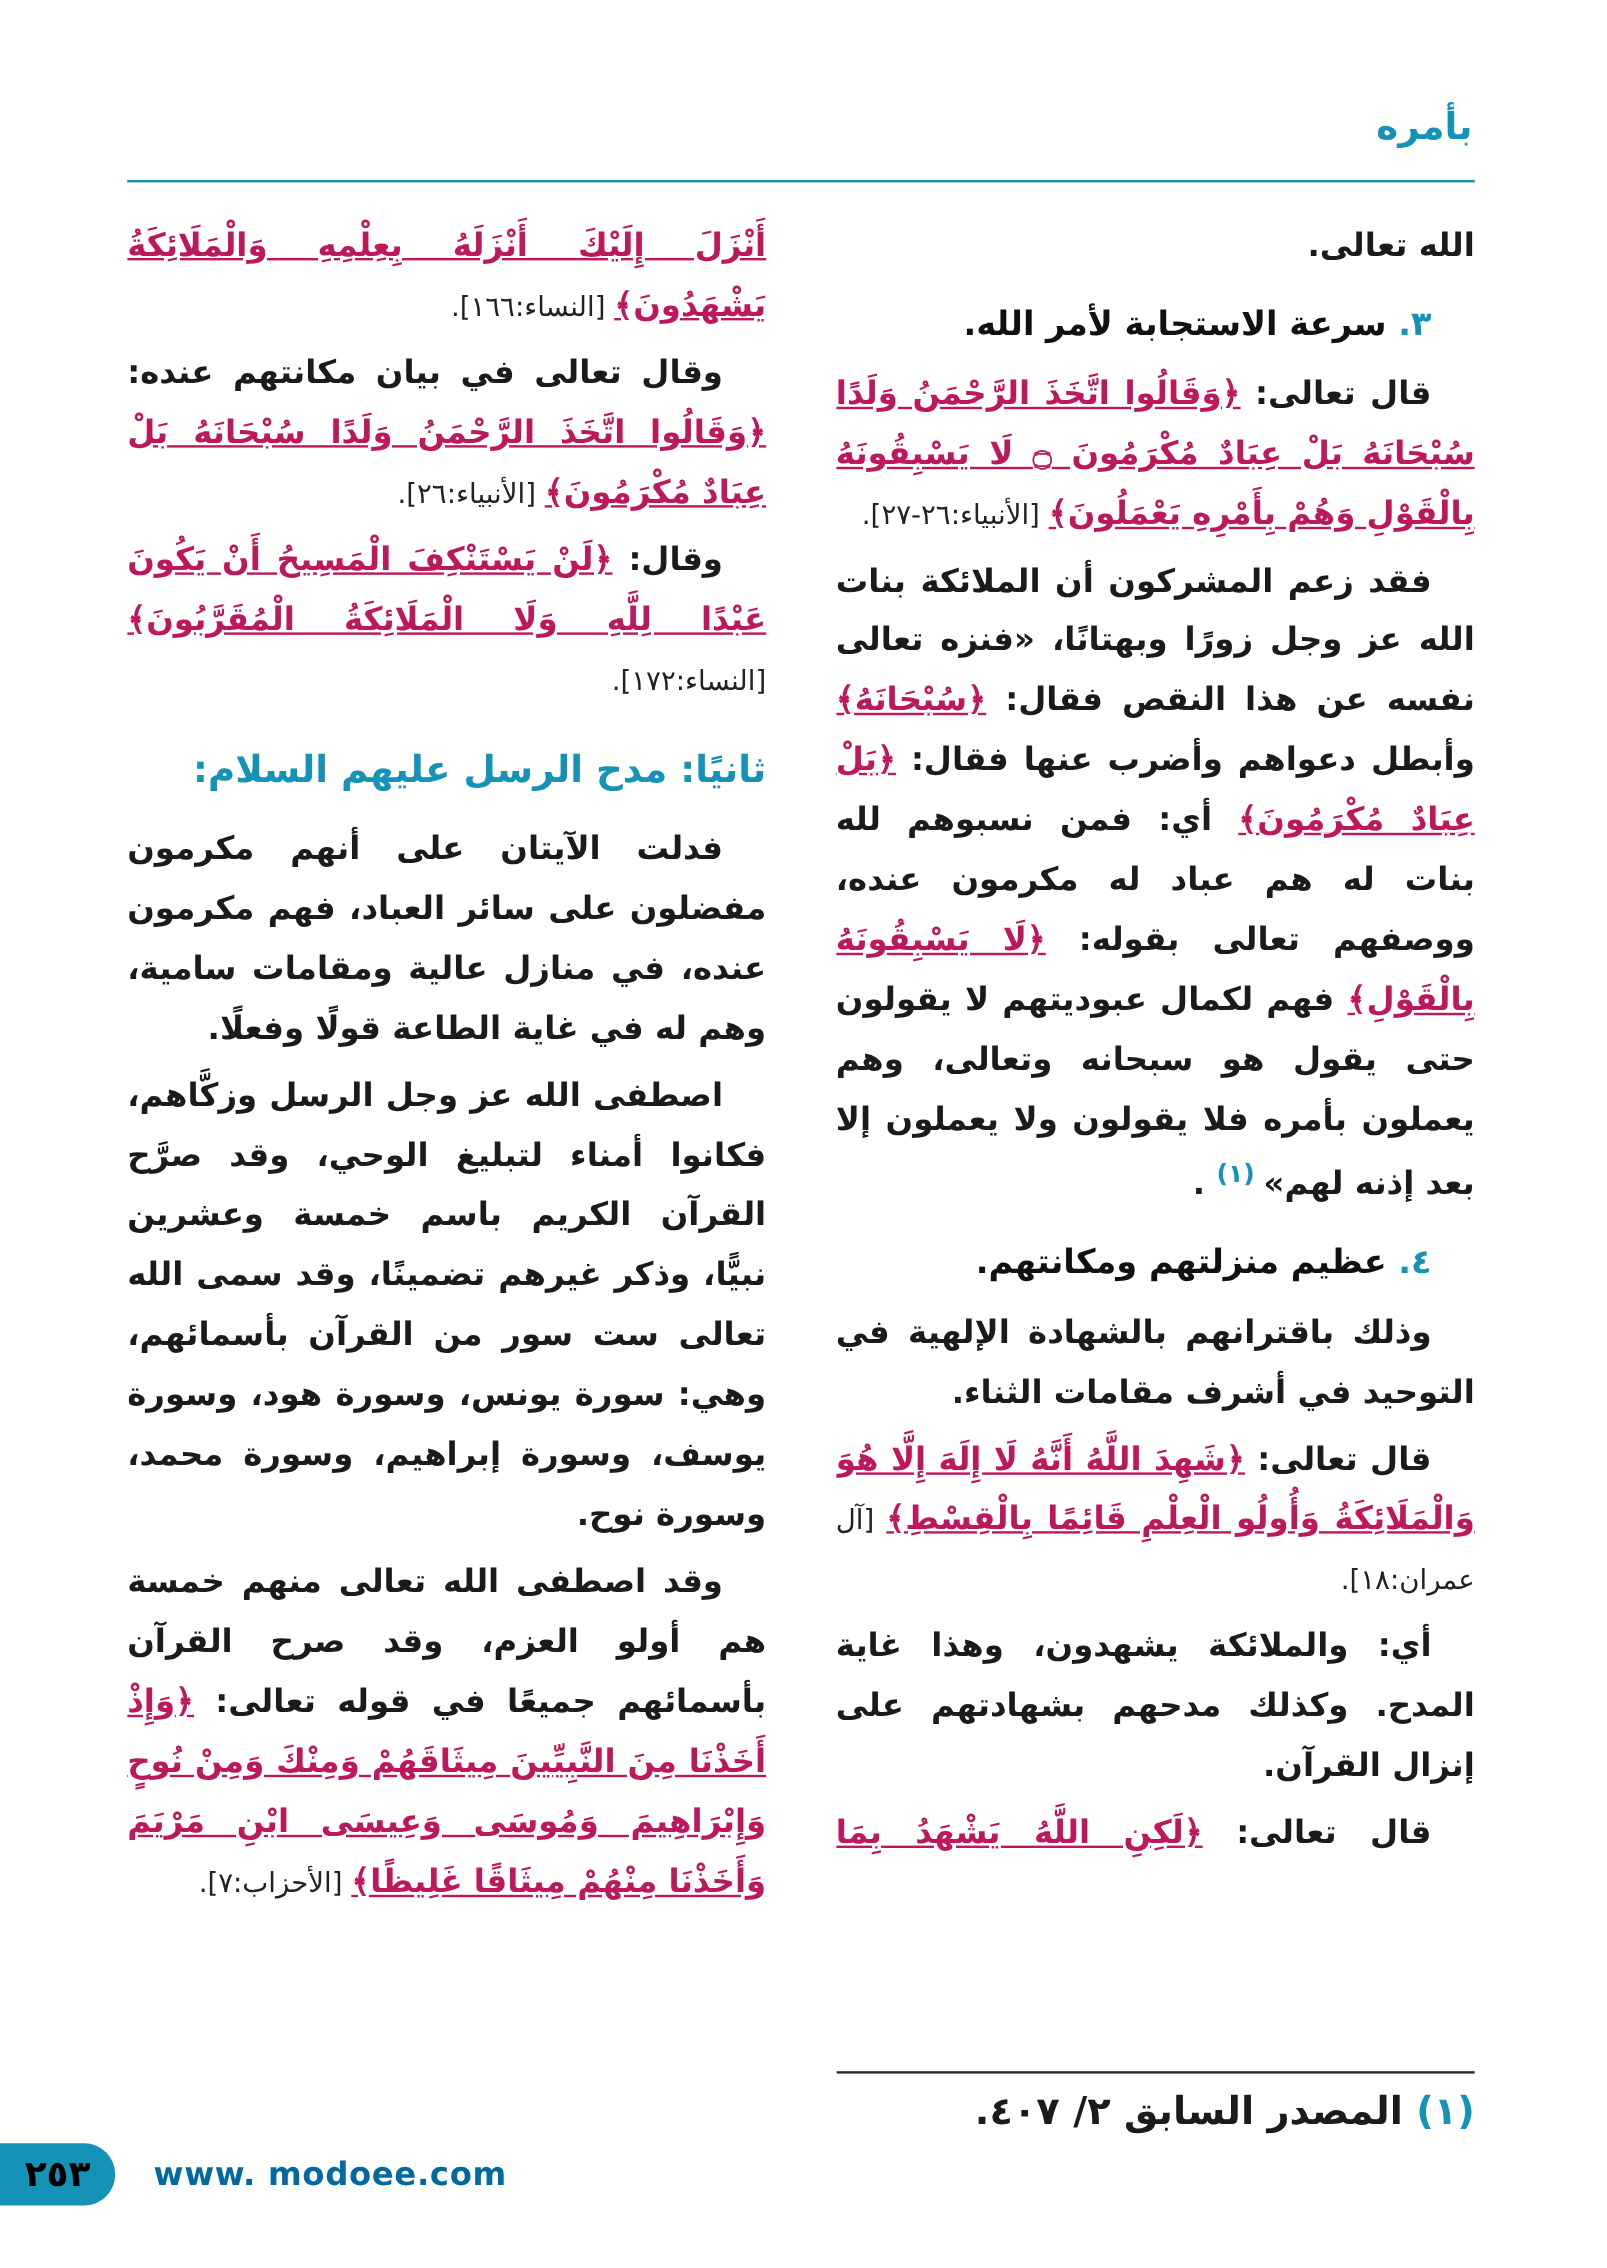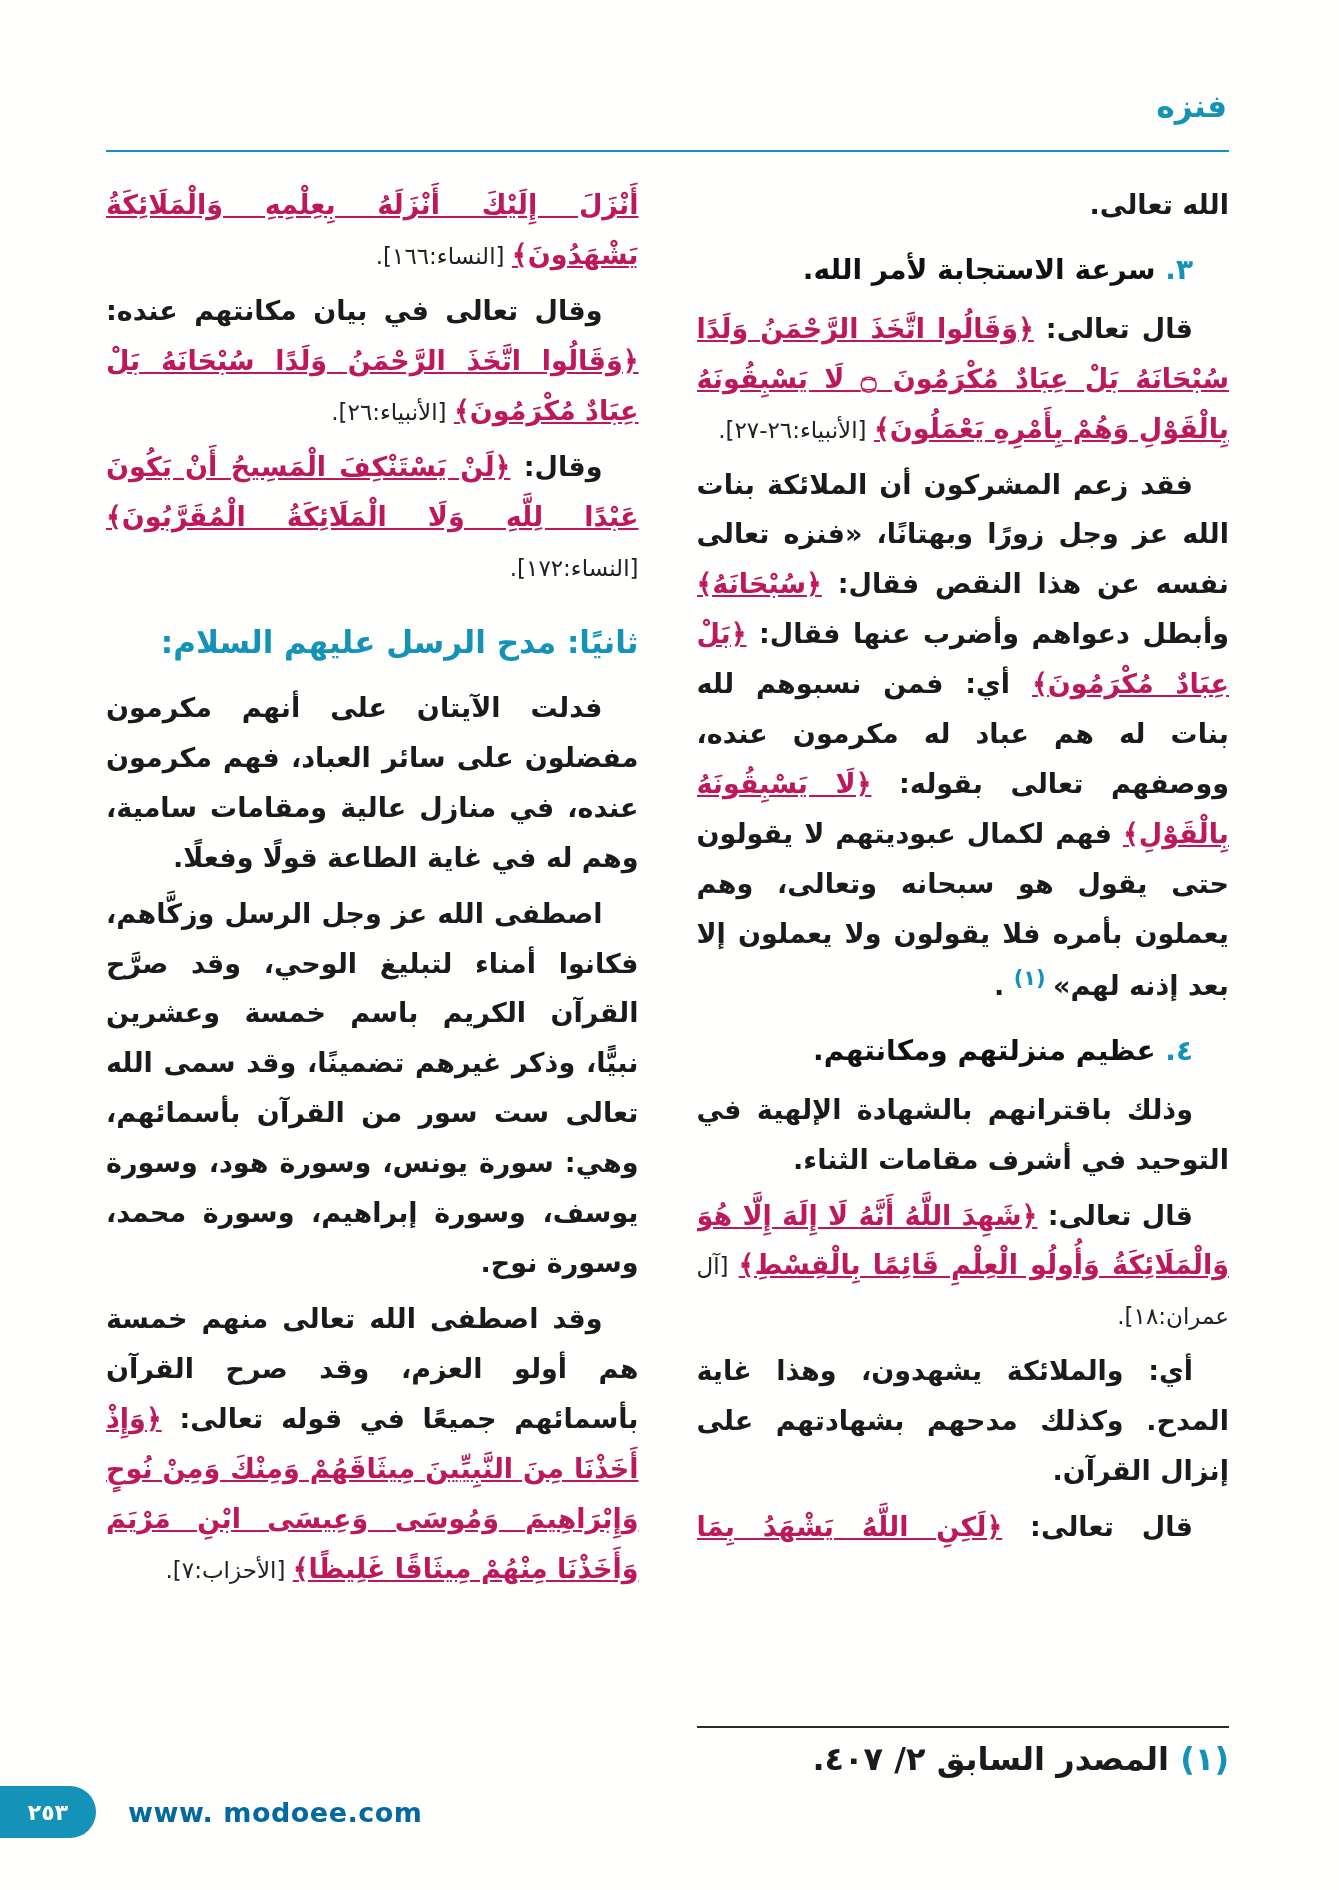--- a/index.html
+++ b/index.html
@@ -66,22 +66,22 @@
   .footnote-text { font-size: 32px; font-weight: 700; color: #1b1b1b; text-align: right; }
   .footnote-marker { color: #1492b8; }
   .page-badge {
     position: absolute;
     left: 0;
     bottom: 52px;
     width: 96px;
     height: 52px;
     background: #1492b8;
     border-radius: 0 28px 28px 0;
-    color: #ffffff;
-    font-size: 22px;
+    color: #000000;
+    font-size: 30px;
     font-weight: 700;
     display: flex;
     align-items: center;
     justify-content: center;
     direction: ltr;
     margin-top: 48px;
   }
   .website {
     position: absolute;
     left: 128px;
@@ -92,21 +92,21 @@
     font-weight: 700;
     letter-spacing: 0.5px;
     cursor: pointer;
   }
 </style>
 </head>
 <body>
 
 <div class="page">
 
-  <div class="header-title">فنزه</div>
+  <div class="header-title">بأمره</div>
   <div class="header-rule"></div>
 
   <main class="columns">
 
     <section class="col">
       <p class="para"><span class="t-body">الله تعالى.</span></p>
 
       <p class="para heading indent"><span class="t-num">٣. </span><span class="t-head">سرعة الاستجابة لأمر الله.</span></p>
 
       <p class="para indent"><span class="t-body">قال تعالى: </span><span class="t-verse">﴿وَقَالُوا اتَّخَذَ الرَّحْمَنُ وَلَدًا سُبْحَانَهُ بَلْ عِبَادٌ مُكْرَمُونَ ۝ لَا يَسْبِقُونَهُ بِالْقَوْلِ وَهُمْ بِأَمْرِهِ يَعْمَلُونَ﴾</span><span class="t-ref"> [الأنبياء:٢٦-٢٧].</span></p>

